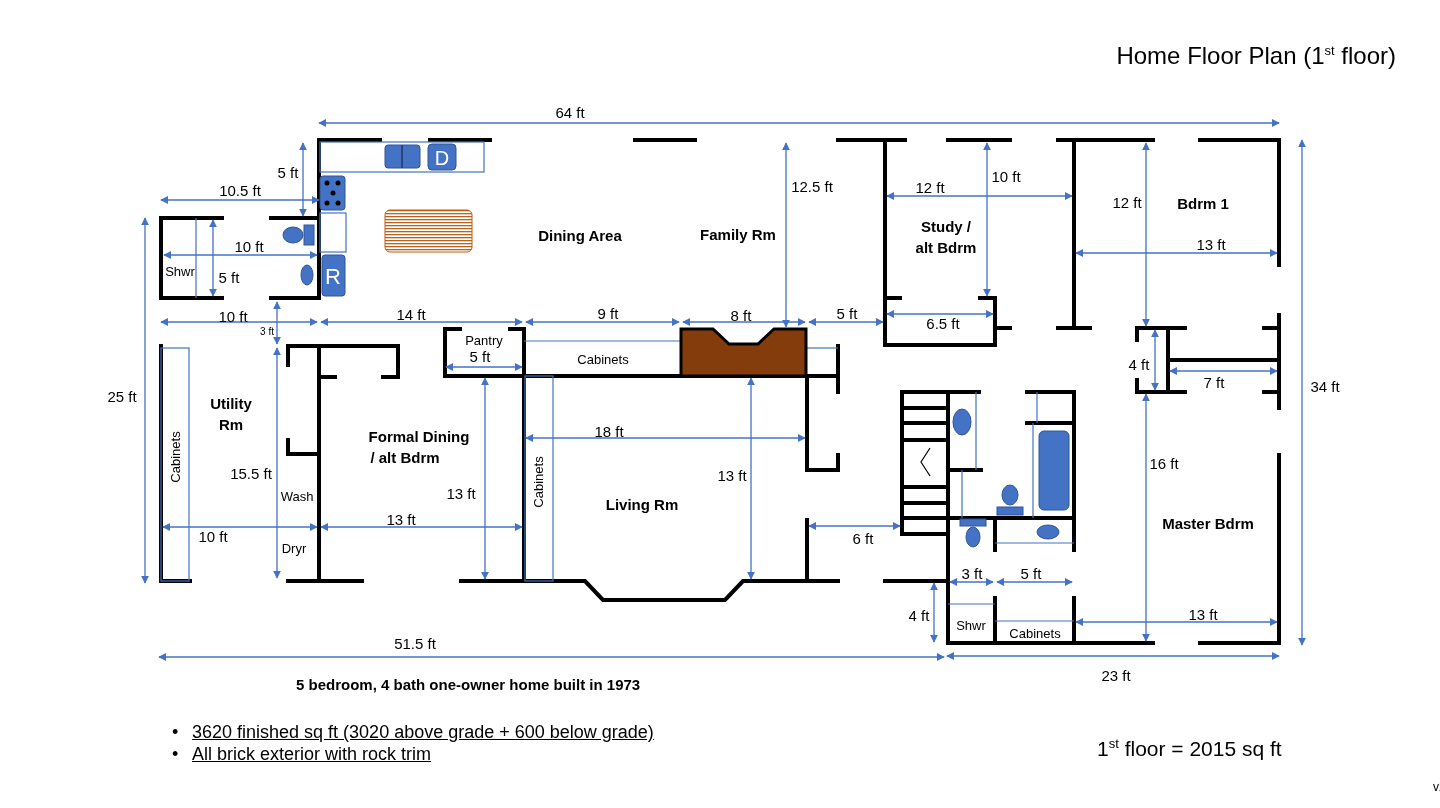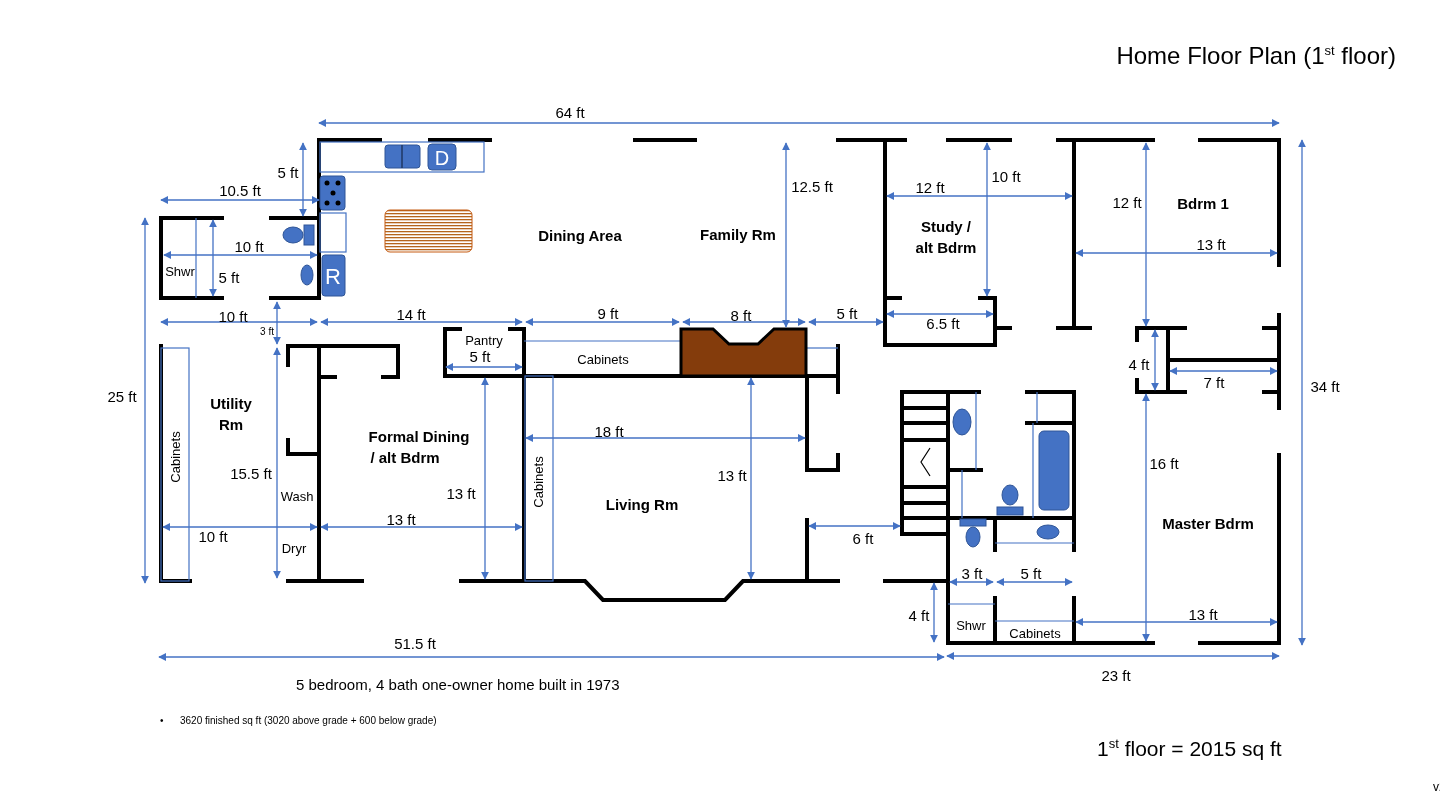--- a/index.html
+++ b/index.html
@@ -10,23 +10,23 @@
   .thin { stroke: #4472c4; stroke-width: 1.2; fill: none; }
   .dim { stroke: #4472c4; stroke-width: 1.3; fill: none; }
   .fix { fill: #4472c4; stroke: #2f5597; stroke-width: 1; }
   .lbl { font-family: "Liberation Sans", sans-serif; font-size: 15px; fill: #000; }
   .lbl-sm { font-family: "Liberation Sans", sans-serif; font-size: 13px; fill: #000; }
   .lbl-xs { font-family: "Liberation Sans", sans-serif; font-size: 10px; fill: #000; }
   .room { font-family: "Liberation Sans", sans-serif; font-size: 15px; font-weight: bold; fill: #000; }
   .title { position: absolute; left: 0; width: 1390px; top: 42px; text-align: right;
            font-size: 24px; margin-left: 6px; }
   .title sup, .floor-area sup { font-size: 13px; vertical-align: super; line-height: 0; }
-  .subtitle { position: absolute; left: 296px; top: 676px; font-size: 15px; font-weight: normal; }
-  .bullets { position: absolute; left: 160px; top: 710px; margin: 0; padding: 0; list-style: none;
-             font-size: 10px; line-height: 21.8px; }
+  .subtitle { position: absolute; left: 296px; top: 676px; font-size: 15px; font-weight: bold; }
+  .bullets { position: absolute; left: 160px; top: 710px; margin: 12px; padding: 0; list-style: none;
+             font-size: 18px; line-height: 21.8px; text-decoration: underline; }
   .bullets li { position: relative; padding-left: 20px; }
   .bullets li::before { content: "•"; position: absolute; left: 0; top: 0; }
   .floor-area { position: absolute; left: 1097px; top: 737px; font-size: 21px; }
   .version { position: absolute; left: 1398px; top: 780px; font-size: 12px; margin-left: 35px; }
 </style>
 </head>
 <body>
 
 <div class="title"><span>Home Floor Plan (1</span><sup>st</sup><span> floor)</span></div>
 
@@ -285,17 +285,18 @@
     <text class="lbl-sm" x="294" y="553" text-anchor="middle">Dryr</text>
     <text class="lbl-sm" x="971" y="630" text-anchor="middle">Shwr</text>
     <text class="lbl-sm" x="1035" y="638" text-anchor="middle">Cabinets</text>
   </g>
 </svg>
 
 <div class="subtitle">5 bedroom, 4 bath one-owner home built in 1973</div>
 
 <ul class="bullets">
   <li>3620 finished sq ft (3020 above grade + 600 below grade)</li>
+  <li>All brick exterior with rock trim</li>
 </ul>
 
 <div class="floor-area"><span>1</span><sup>st</sup><span> floor = 2015 sq ft</span></div>
 
 <div class="version">v2</div>
 
 </body></html>

